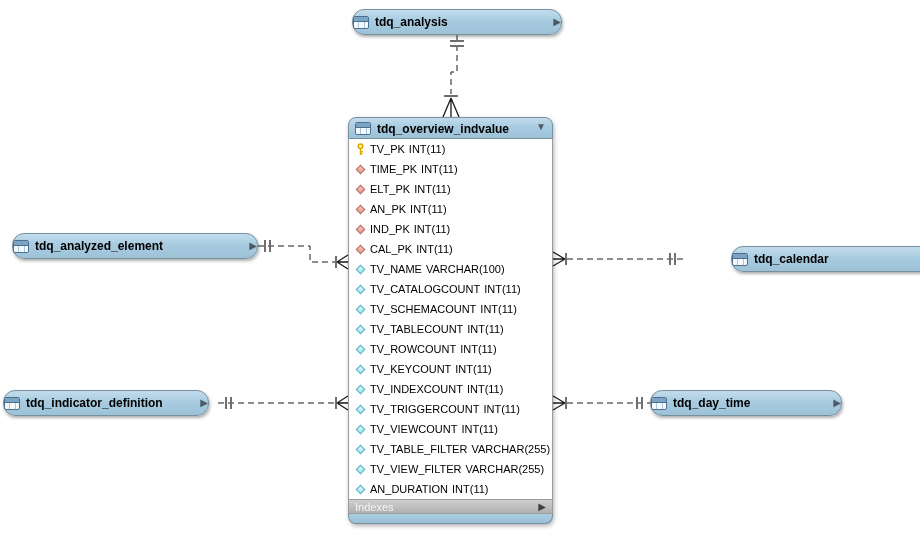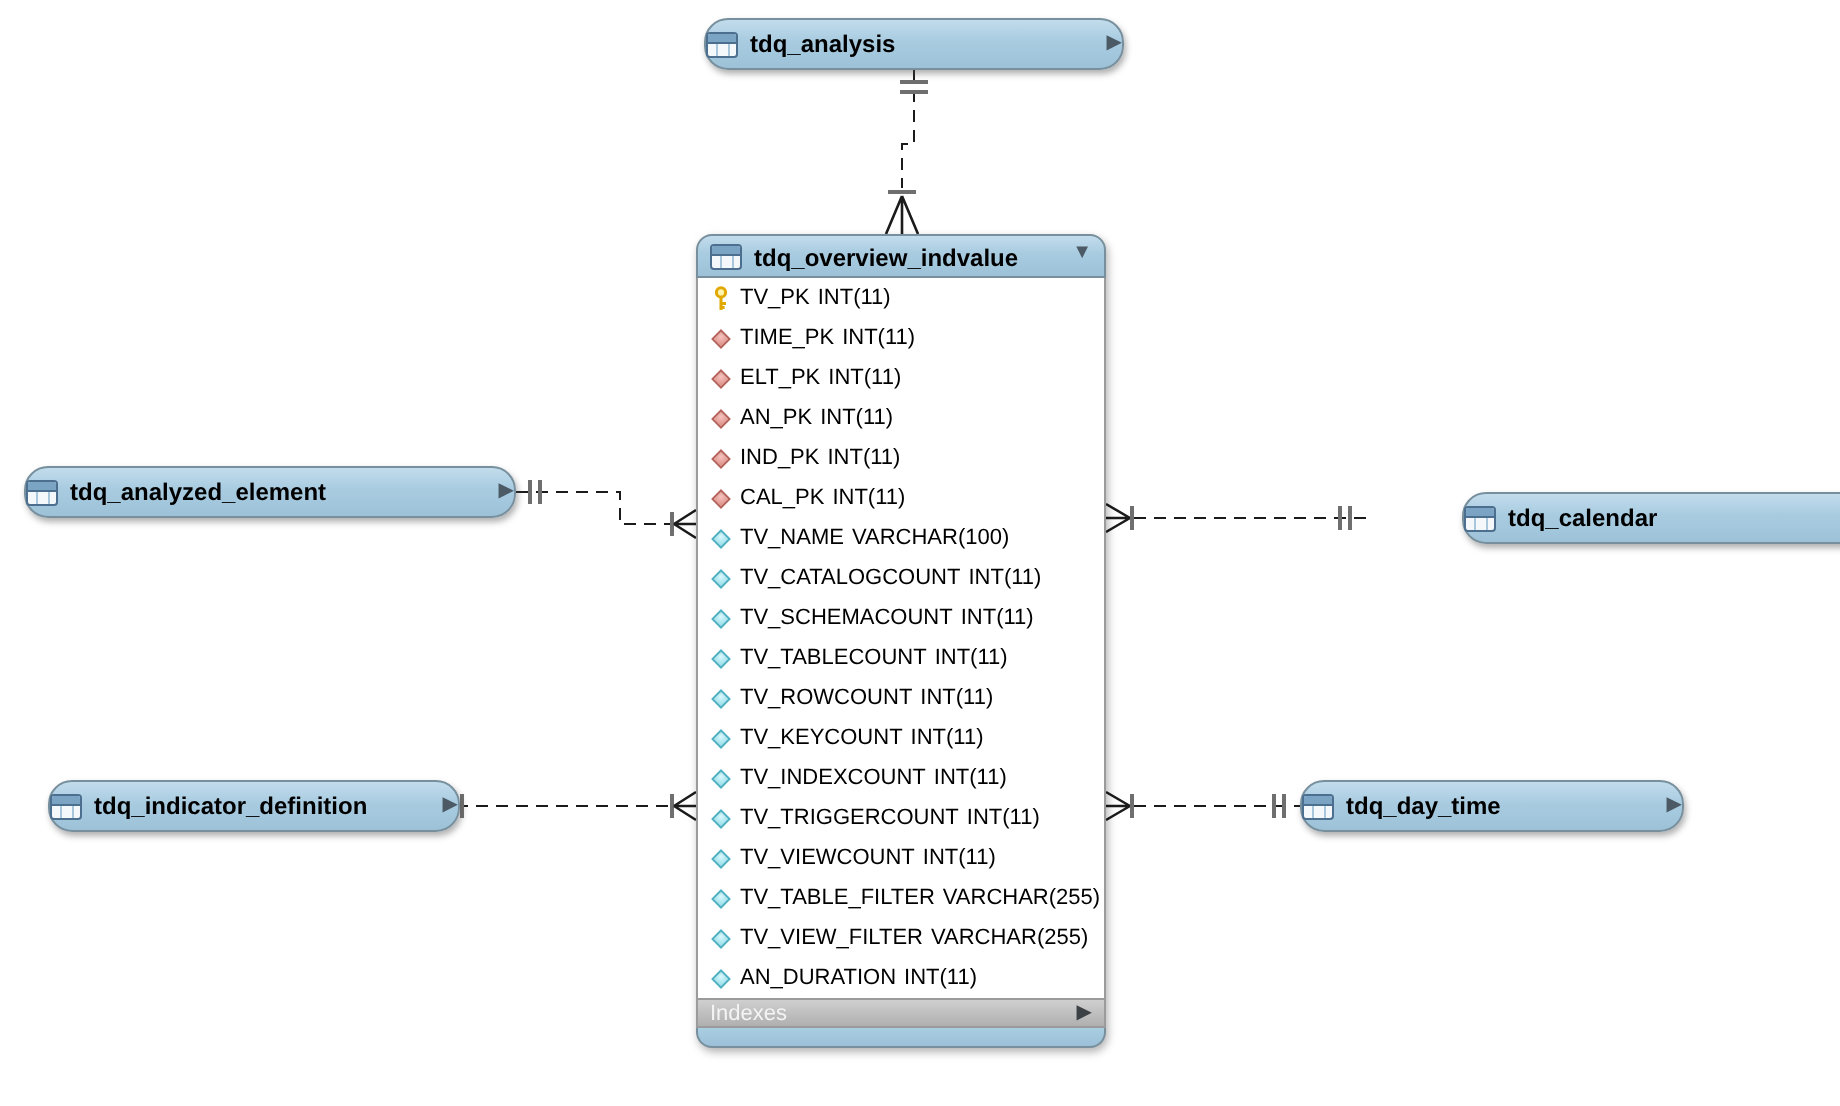--- a/index.html
+++ b/index.html
@@ -124,21 +124,21 @@
     <span class="pill-label">tdq_analyzed_element</span>
     <span class="expand-arrow">▶</span>
   </div>
 
   <div class="pill" style="left:686px;top:246px;width:224px;margin-left:45px;">
     <span class="tbl-icon"></span>
     <span class="pill-label">tdq_calendar</span>
     <span class="expand-arrow">▶</span>
   </div>
 
-  <div class="pill" style="left:24px;top:390px;width:206px;">
+  <div class="pill" style="left:3px;top:390px;width:206px;">
     <span class="tbl-icon"></span>
     <span class="pill-label">tdq_indicator_definition</span>
     <span class="expand-arrow">▶</span>
   </div>
 
   <div class="pill" style="left:650px;top:390px;width:192px;">
     <span class="tbl-icon"></span>
     <span class="pill-label">tdq_day_time</span>
     <span class="expand-arrow">▶</span>
   </div>

